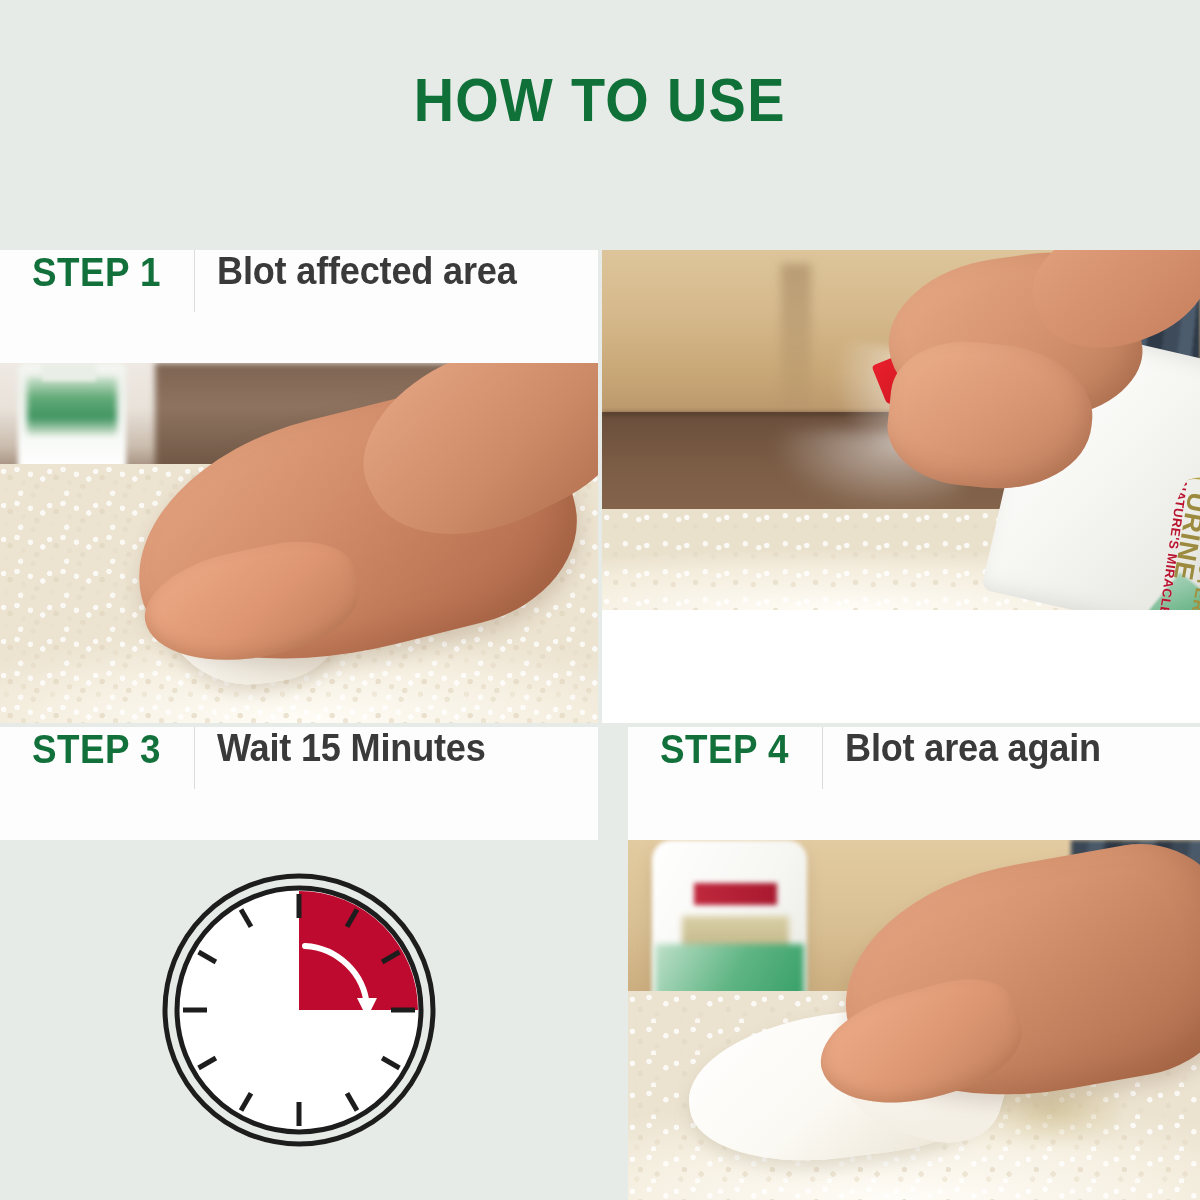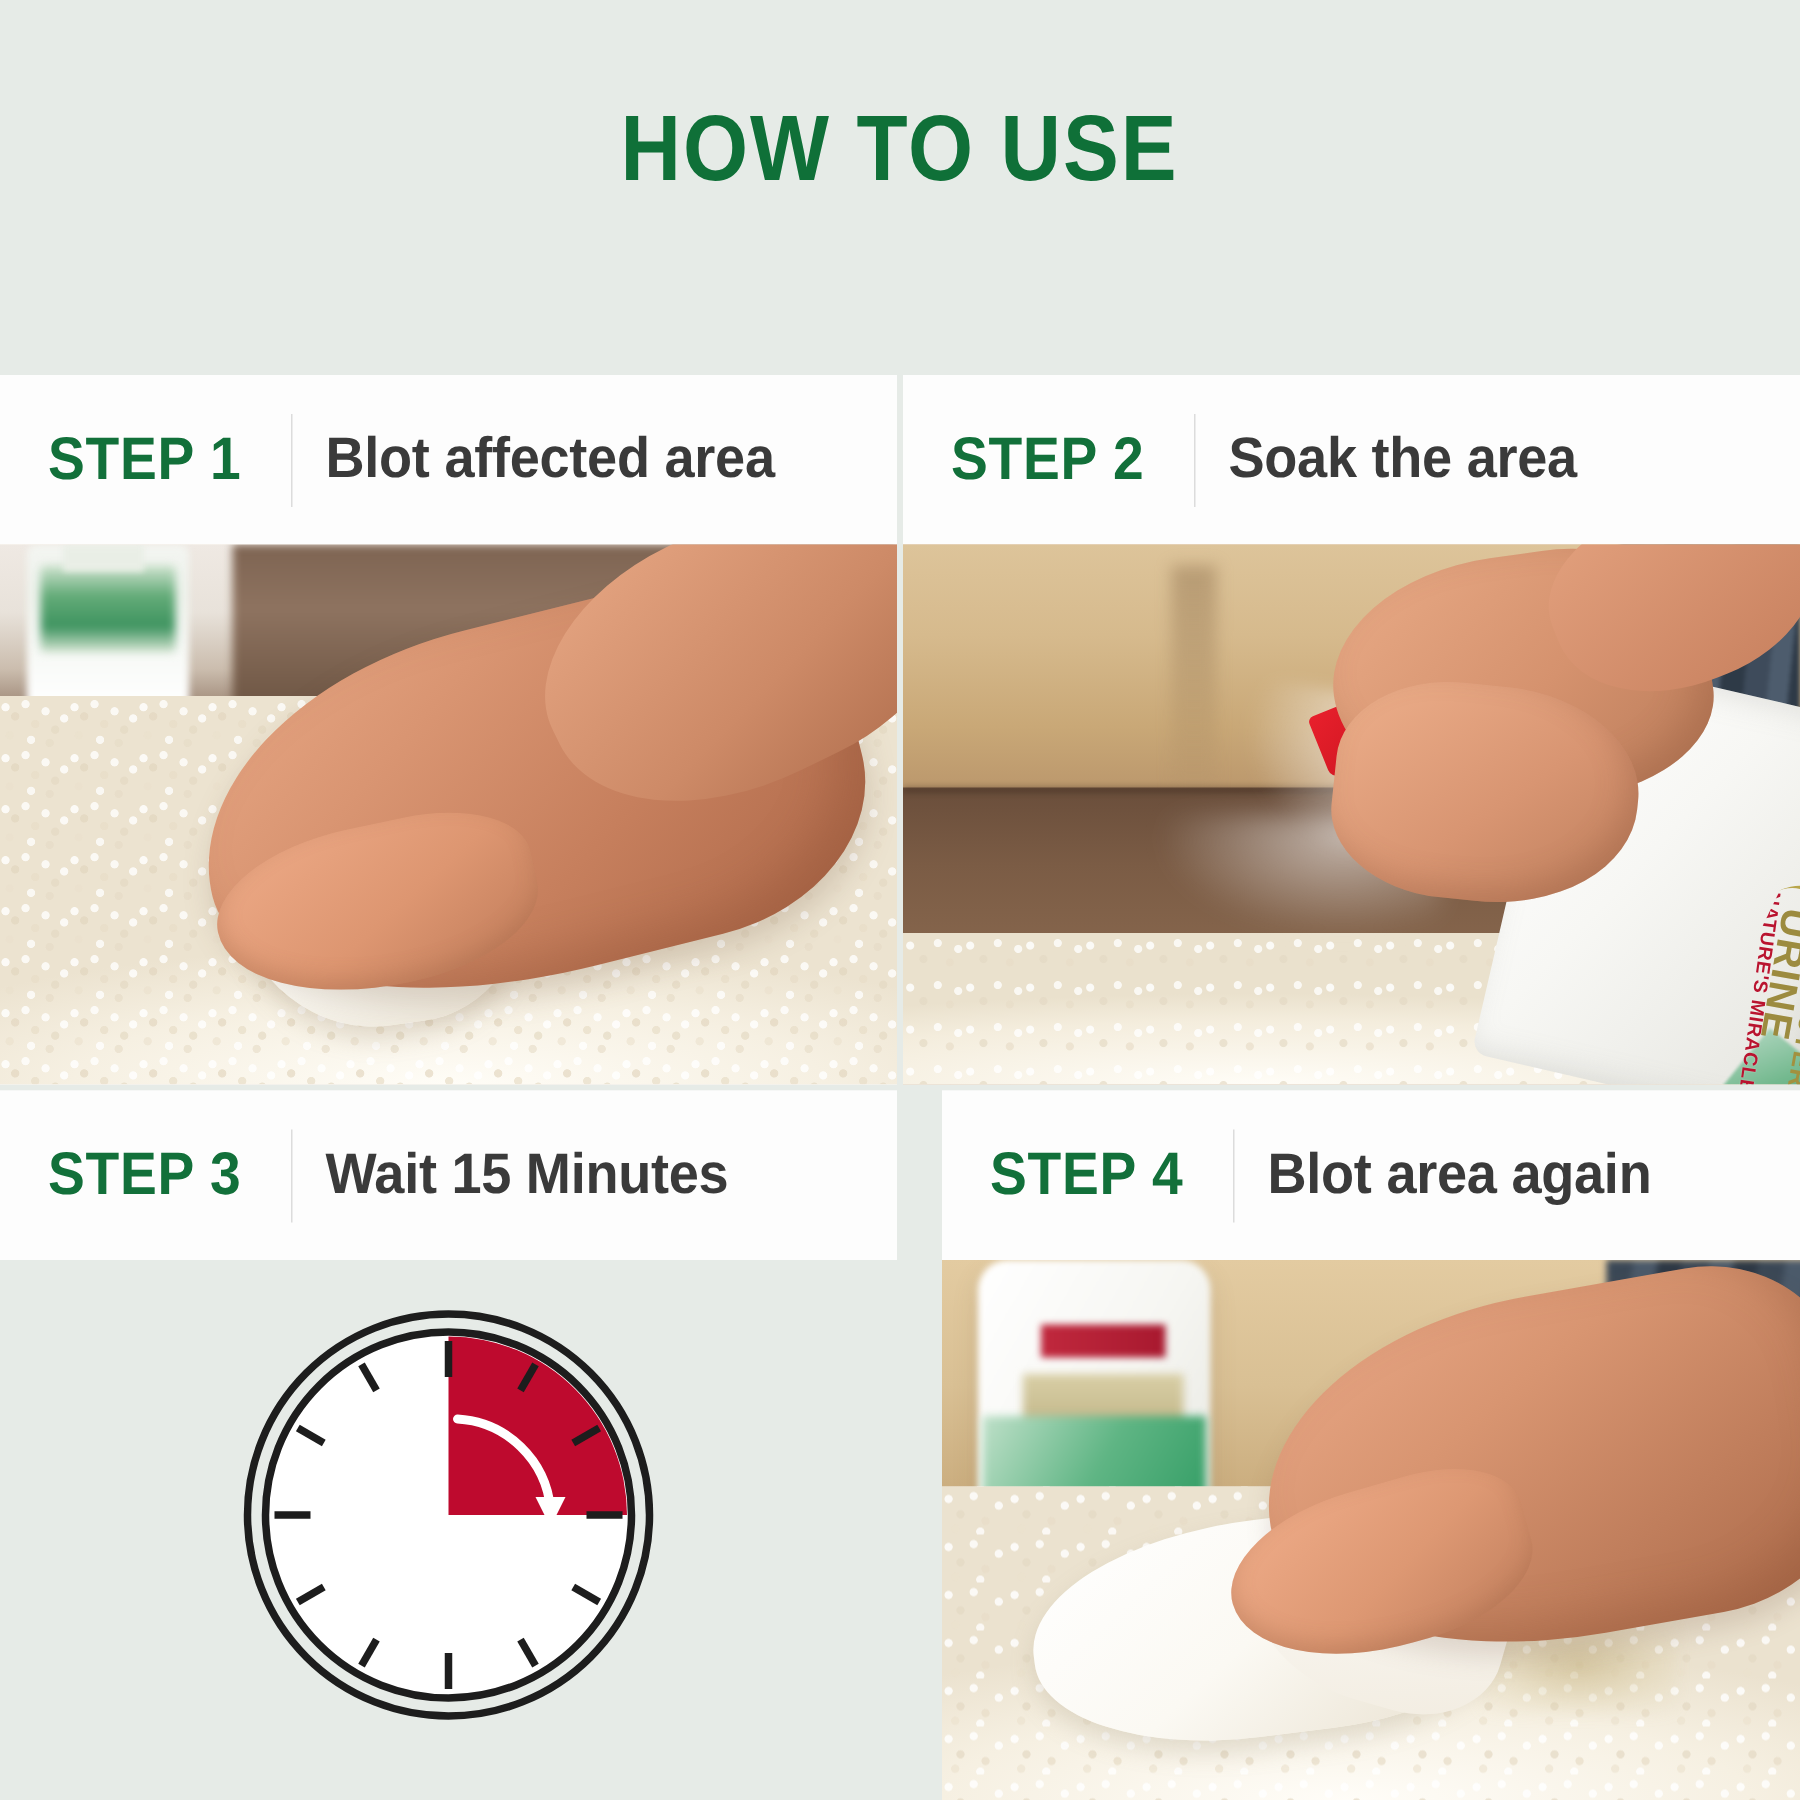--- a/index.html
+++ b/index.html
@@ -64,21 +64,20 @@
   .panel.p3 { left: 0;   top: 477px; }
   .panel.p4 { left: 602px; top: 477px; margin-left: 26px; }
 
   
   .step-header {
     position: relative;
     width: 100%;
     height: 113px;
     background: #fdfdfd;
     display: flex;
-    align-items: center;
     padding-left: 32px;
   }
   .step-label {
     font-size: 40px;
     font-weight: bold;
     color: #12703a;
     letter-spacing: 0.5px;
     transform: scaleX(0.92);
     transform-origin: left center;
     white-space: nowrap;
@@ -442,25 +441,20 @@
         <div class="carpet"></div>
         <div class="carpet-tex"></div>
         <div class="cloth"></div>
         <div class="hand"></div>
         <div class="arm"></div>
         <div class="fingers"></div>
       </div>
     </div>
 
     <div class="panel p2">
-      <div class="step-header">
-        <span class="step-label">STEP 2</span>
-        <span class="step-divider"></span>
-        <span class="step-text">Soak the area</span>
-      </div>
       <div class="photo ph2">
         <div class="sofa"></div>
         <div class="cushion-seam"></div>
         <div class="stripe-wall"></div>
         <div class="floor"></div>
         <div class="floor-line"></div>
         <div class="carpet2"></div>
         <div class="carpet2-tex"></div>
         <div class="mist"></div>
         <div class="mist2"></div>

